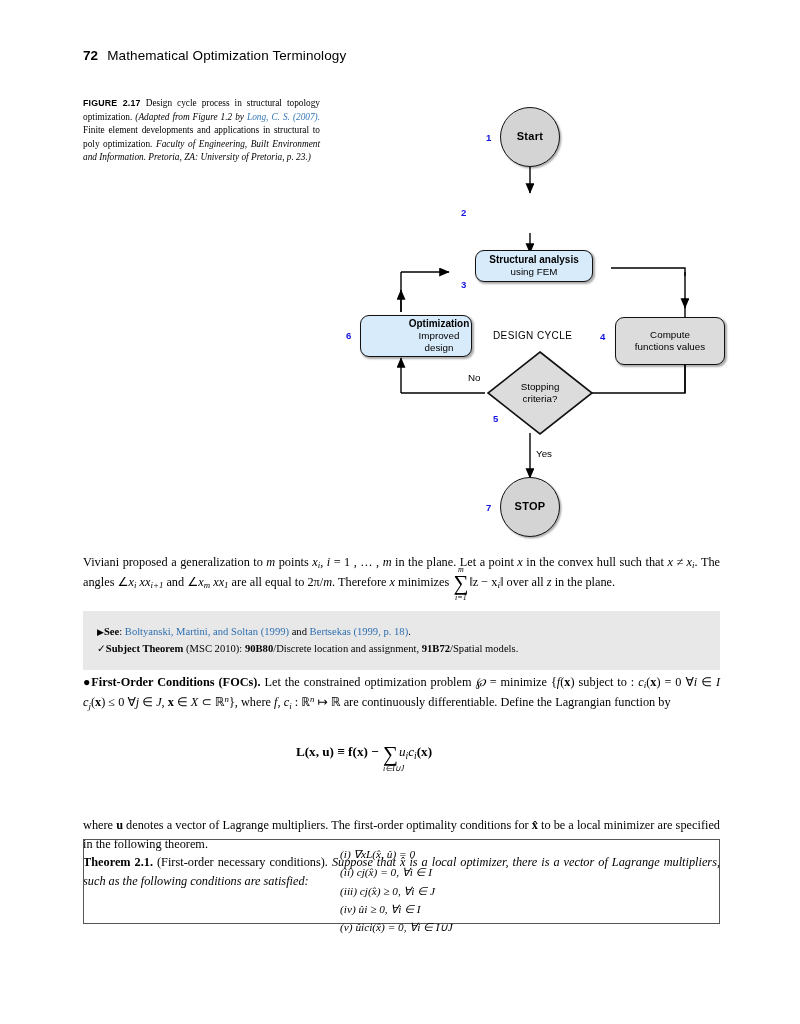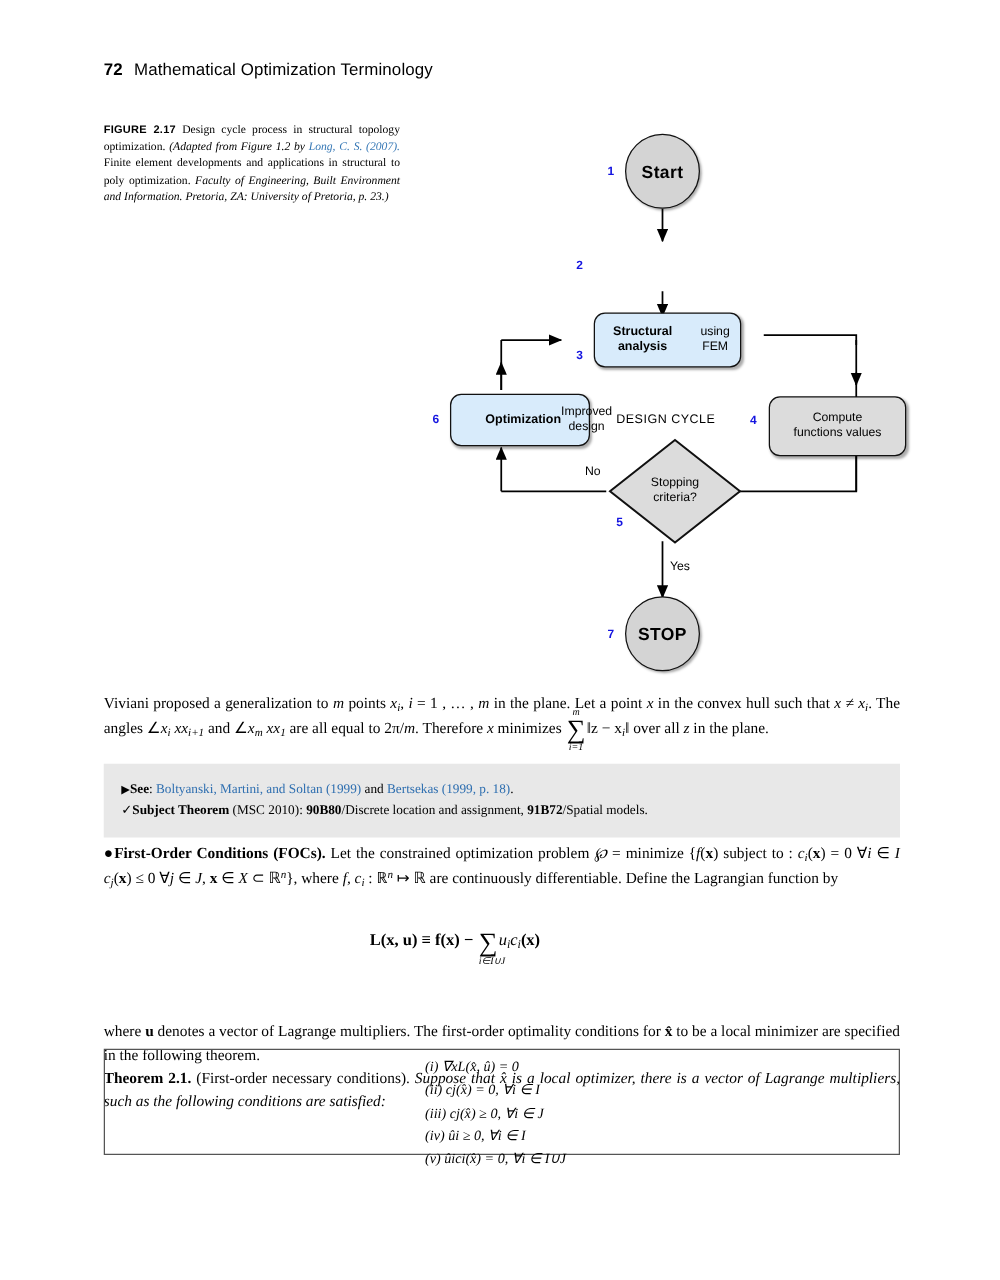--- a/index.html
+++ b/index.html
@@ -39,21 +39,21 @@
   .flow svg{position:absolute;left:0;top:0;}
   .nd{
     position:absolute;box-sizing:border-box;
     font-family:"Liberation Sans", sans-serif;
     display:flex;align-items:center;justify-content:center;
     text-align:center;line-height:1.2;
   }
   .term{
     border:1.6px solid #111;border-radius:50%;
     background:#d4d4d4;
-    font-size:14px;font-weight:bold;letter-spacing:.3px;
+    font-size:11px;font-weight:bold;letter-spacing:.3px;
     box-shadow:1.5px 1.5px 2px rgba(0,0,0,.33);
   }
   .proc{
     border:1.6px solid #111;border-radius:9px;
     font-size:9.8px;
     box-shadow:1.5px 1.5px 2px rgba(0,0,0,.33);
   }
   .proc.gray{background:#dcdcdc;}
   .proc.blue{background:#d8ebfb;}
   .proc .l1{display:block;}
@@ -190,33 +190,33 @@
       </g>
     </svg>
 
     <div class="nd term" style="left:170px;top:17px;width:60px;height:60px;">
       <span>Start</span>
     </div>
     <div class="num" style="left:156px;top:42px;">1</div>
 
     <div class="num" style="left:131px;top:117px;">2</div>
 
-    <div class="nd proc blue" style="left:145px;top:160px;width:118px;height:44px;flex-direction:row;">
+    <div class="nd proc blue" style="left:145px;top:160px;width:118px;height:32px;flex-direction:column;">
       <span class="l1 bold">Structural analysis</span>
       <span class="l1">using FEM</span>
     </div>
     <div class="num" style="left:131px;top:189px;">3</div>
 
     <div class="nd proc gray" style="left:285px;top:227px;width:110px;height:48px;flex-direction:column;">
       <span class="l1">Compute</span>
       <span class="l1">functions values</span>
     </div>
     <div class="num" style="left:270px;top:241px;">4</div>
 
-    <div class="nd proc blue" style="left:30px;top:225px;width:112px;height:42px;flex-direction:row;padding-left:46px;">
+    <div class="nd proc blue" style="left:30px;top:225px;width:112px;height:42px;flex-direction:column;padding-left:46px;">
       <span class="l1 bold">Optimization</span>
       <span class="l1">Improved design</span>
     </div>
     <div class="num" style="left:16px;top:240px;">6</div>
 
     <svg width="110" height="86" style="left:155px;top:260px;position:absolute;">
       <polygon points="55,2 107,43 55,84 3,43" fill="#dcdcdc" stroke="#111" stroke-width="1.6"></polygon>
     </svg>
     <div class="nd" style="left:155px;top:260px;width:110px;height:86px;flex-direction:column;font-size:9.8px;">
       <span>Stopping</span>

